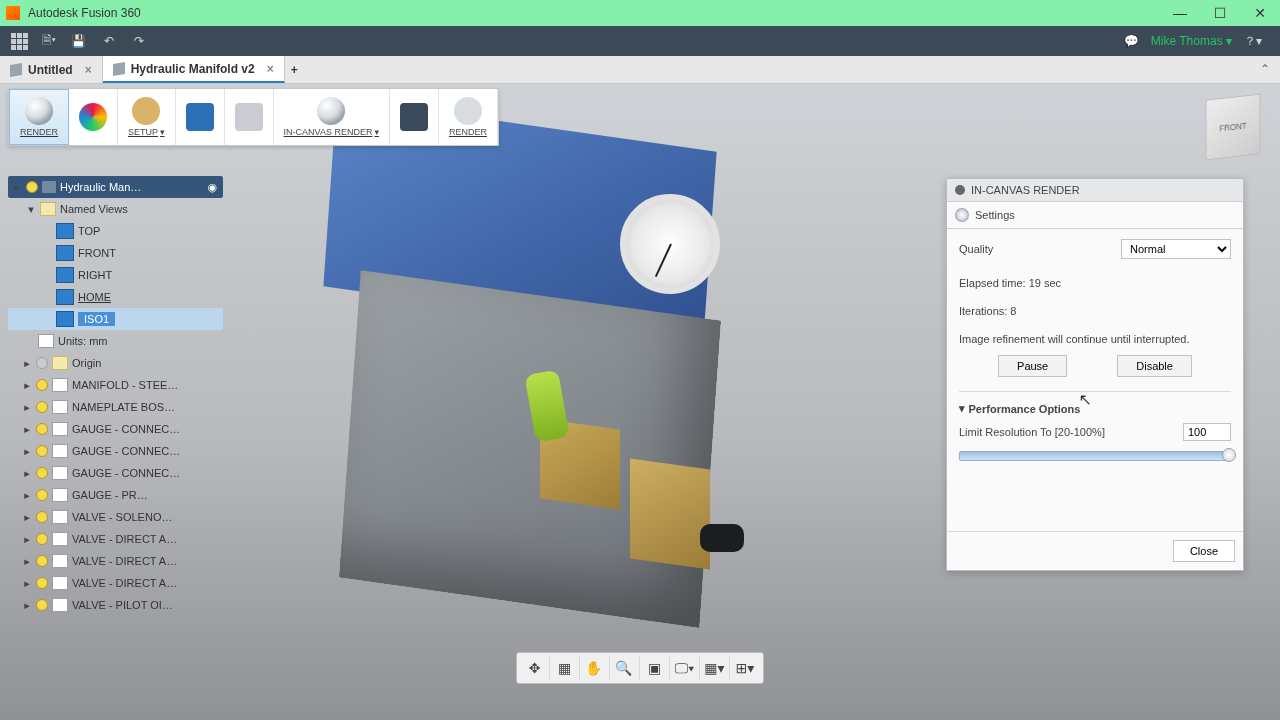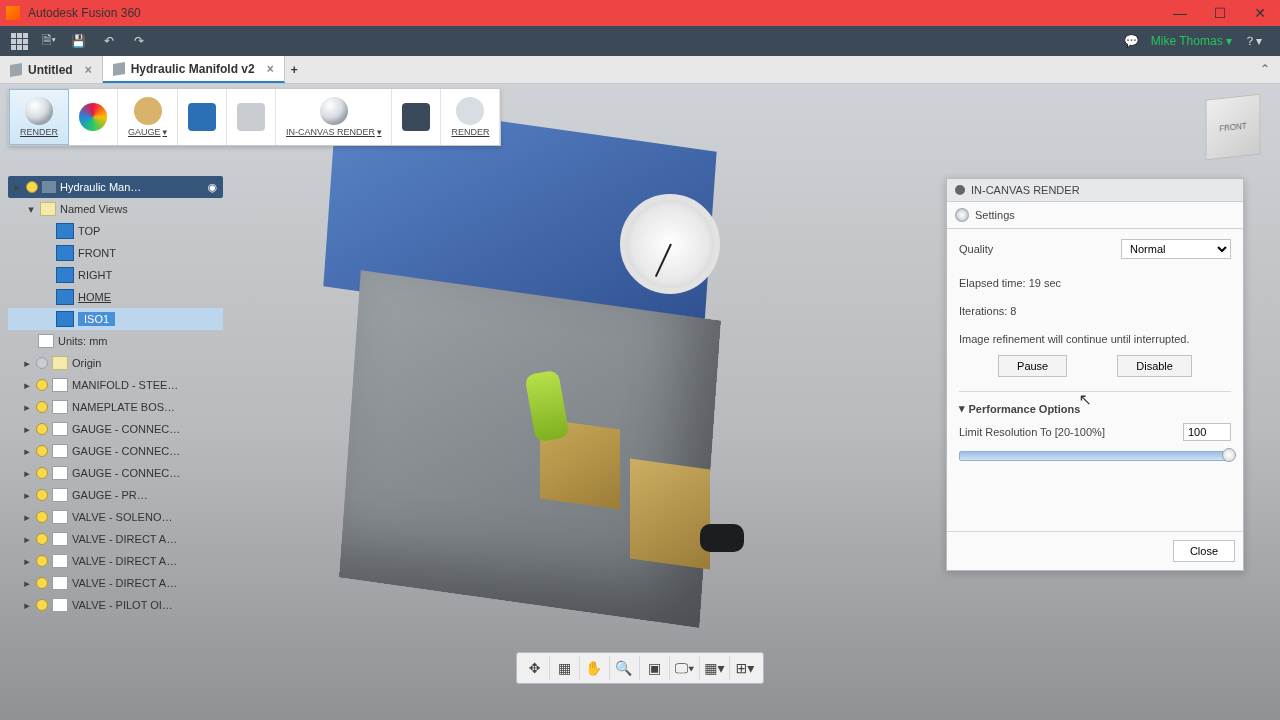--- a/index.html
+++ b/index.html
@@ -1,19 +1,19 @@
 <!DOCTYPE html>
 <html><head>
 <meta charset="utf-8">
 <style>
 * { box-sizing: border-box; margin: 0; padding: 0; font-family: "Segoe UI", Arial, sans-serif; }
 body { width: 1280px; height: 720px; background: #fff; overflow: hidden; font-size: 12px; color: #333; position: relative; }
 
 
-.titlebar { height: 26px; display: flex; align-items: center; padding-left: 6px; background: #ef4444; }
+.titlebar { height: 26px; display: flex; align-items: center; padding-left: 6px; background: #86efac; }
 .titlebar .logo { width: 14px; height: 14px; background: linear-gradient(135deg,#ff8a00,#ff5500); margin-right: 8px; }
 .titlebar .wctrl { margin-left: auto; display: flex; }
 .titlebar .wctrl div { width: 40px; height: 26px; display: flex; align-items: center; justify-content: center; font-size: 14px; }
 
 
 .qat { height: 30px; background: #3c4a57; display: flex; align-items: center; padding: 0 8px; color: #cfd6dc; }
 .qat .qicon { width: 22px; height: 22px; margin-right: 8px; display: flex; align-items: center; justify-content: center; }
 .qat .qgrid { display: grid; grid-template: repeat(3,5px)/repeat(3,5px); gap: 1px; }
 .qat .qgrid span { background: #c7cdd3; }
 .qat .spacer { flex: 1; }
@@ -162,21 +162,21 @@
 <div class="ribbon">
   <div class="ribbtn active">
     <div class="ri sphere"></div>
     <small>RENDER</small>
   </div>
   <div class="ribbtn">
       <div class="ri pal"></div>
     </div>
   <div class="ribbtn">
     <div class="ri" style="background:#d9b36a"></div>
-    <small><span>GAUGE</span> ▾</small>
+    <small><span>SETUP</span> ▾</small>
   </div>
   <div class="ribbtn">
       <div class="ri cam"></div>
     </div>
   <div class="ribbtn">
       <div class="ri" style="background:#c9cdd2;border-radius:4px"></div>
     </div>
   <div class="ribbtn">
     <div class="ri sphere"></div>
     <small><span>IN-CANVAS RENDER</span> ▾</small>

